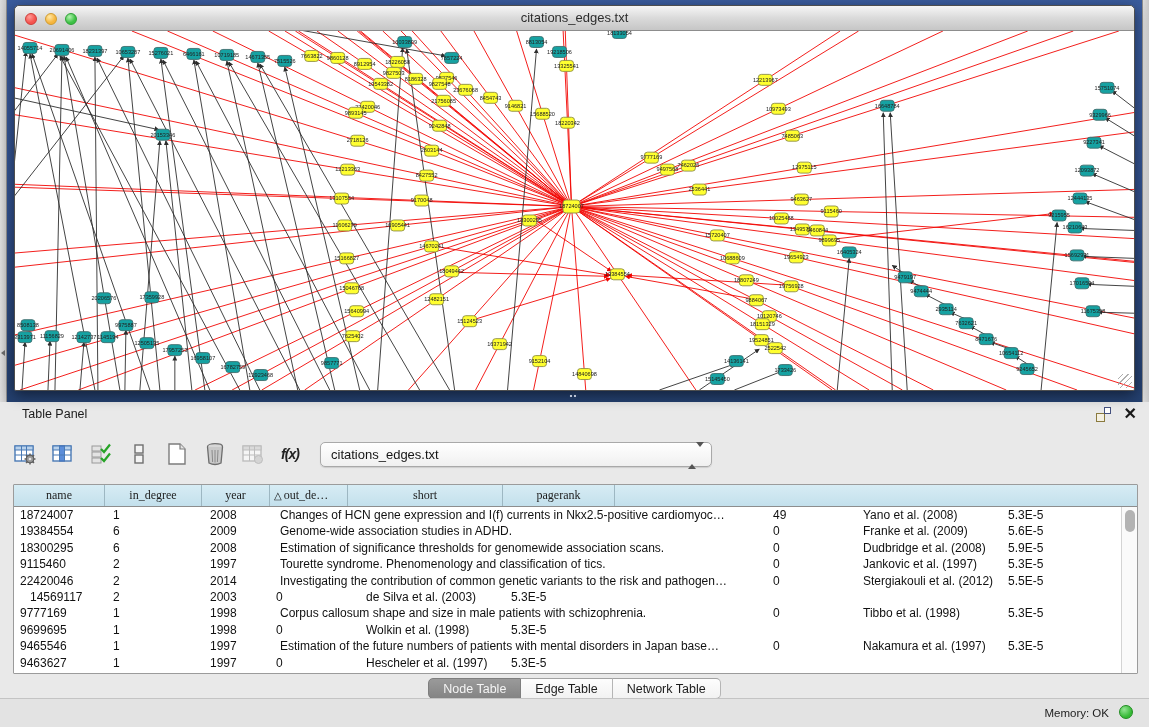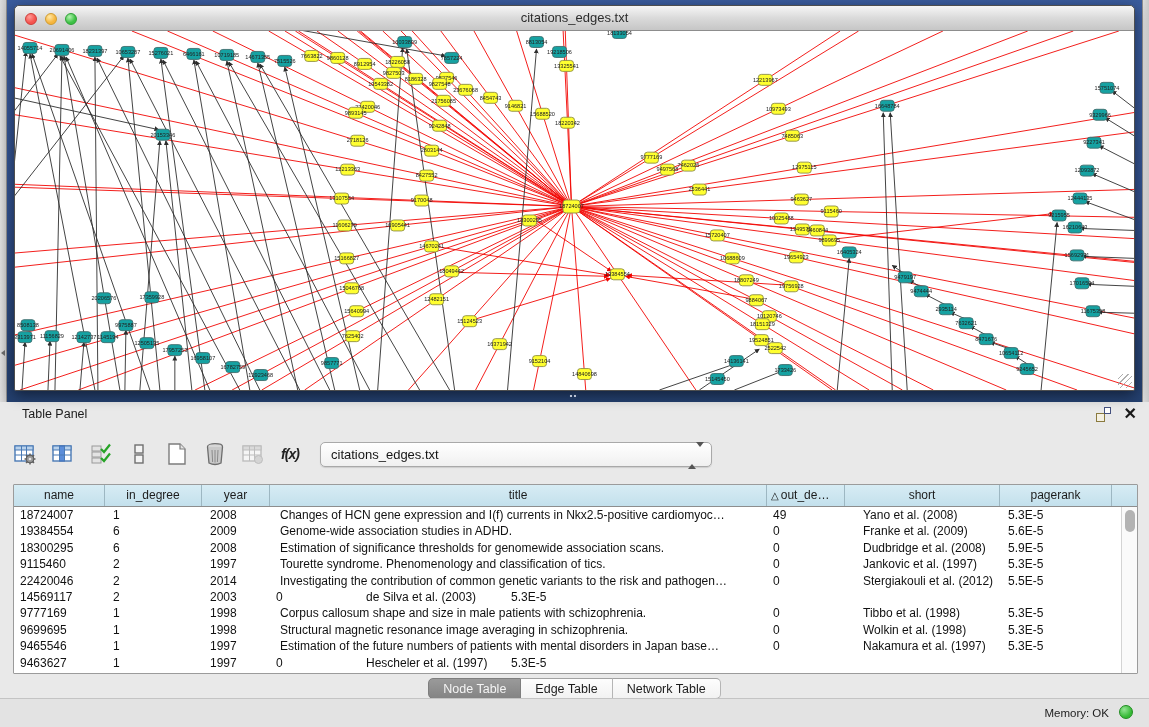--- a/index.html
+++ b/index.html
@@ -56,21 +56,21 @@
   #combo-arrows { position:absolute; right:7px; top:4px; }
   #combo-arrows .up { width:0;height:0;border-left:4px solid transparent;border-right:4px solid transparent;border-bottom:5px solid #555; margin-bottom:2px; }
   #combo-arrows .dn { width:0;height:0;border-left:4px solid transparent;border-right:4px solid transparent;border-top:5px solid #555; }
 
   
   #data-table { position:absolute; left:13px; top:82px; width:1125px; height:190px;
     background:#fff; border:1px solid #9b9b9b; border-radius:1px; overflow:hidden; }
   #table-head { display:flex; height:22px; background:linear-gradient(180deg,#d7ecf4,#c3e0ec);
     border-bottom:1px solid #8d8d8d; }
   .th { font-size:12px; color:#1c1c1c; text-align:center; line-height:21px;
-    border-right:1px solid #9db7c2; overflow:hidden; white-space:nowrap; flex:none; }
+    border-right:1px solid #9db7c2; overflow:hidden; white-space:nowrap; flex:none;font-family:Liberation Serif, serif; }
   .th .sort-glyph { font-size:10px; margin-right:2px; color:#111; }
   #table-body { position:absolute; left:0; top:22px; right:16px; bottom:0; overflow:hidden; }
   .tr { display:flex; height:16.4px; }
   .td { font-size:12px; color:#111; line-height:16px; white-space:nowrap; overflow:hidden;
     flex:none; padding-left:6px; }
   #v-scrollbar { position:absolute; right:0; top:22px; width:16px; bottom:0;
     background:#fafafa; border-left:1px solid #d4d4d4; }
   #v-thumb { position:absolute; left:2.5px; top:3px; width:10px; height:22px; background:#b3b3b3; border-radius:5px; }
 
   
@@ -875,21 +875,20 @@
       <span id="combo-value">citations_edges.txt</span>
       <span id="combo-arrows"><span class="up"></span><span class="dn"></span></span>
     </div>
   </div>
 
   <div id="data-table">
     <div id="table-head">
         <div class="th" style="width: 91px;">name</div>
         <div class="th" style="width: 97px;">in_degree</div>
         <div class="th" style="width: 68px;">year</div>
-        <div class="th" style="width: 497px;">title</div>
         <div class="th" style="width: 78px; text-align: left; padding-left: 4px;"><span class="sort-glyph">△</span>out_de…</div>
         <div class="th" style="width: 155px;">short</div>
         <div class="th" style="width: 112px;">pagerank</div>
       </div>
     <div id="table-body">
         <div class="tr">
           <div class="td" style="width: 91px; padding-left: 6px;">18724007</div>
           <div class="td" style="width: 97px; padding-left: 8px;">1</div>
           <div class="td" style="width: 68px; padding-left: 8px;">2008</div>
           <div class="td" style="width: 497px; padding-left: 10px;">Changes of HCN gene expression and I(f) currents in Nkx2.5-positive cardiomyoc…</div>
@@ -927,41 +926,40 @@
         <div class="tr">
           <div class="td" style="width: 91px; padding-left: 6px;">22420046</div>
           <div class="td" style="width: 97px; padding-left: 8px;">2</div>
           <div class="td" style="width: 68px; padding-left: 8px;">2014</div>
           <div class="td" style="width: 497px; padding-left: 10px;">Investigating the contribution of common genetic variants to the risk and pathogen…</div>
           <div class="td" style="width: 78px; padding-left: 6px;">0</div>
           <div class="td" style="width: 155px; padding-left: 18px;">Stergiakouli et al. (2012)</div>
           <div class="td" style="width: 112px; padding-left: 8px;">5.5E-5</div>
         </div>
         <div class="tr">
-          <div class="td" style="width: 91px; padding-left: 6px;">14569117</div>
+          <div class="td" style="width: 91px; padding-left: 16px;">14569117</div>
           <div class="td" style="width: 97px; padding-left: 8px;">2</div>
           <div class="td" style="width: 68px; padding-left: 8px;">2003</div>
           <div class="td" style="width: 78px; padding-left: 6px;">0</div>
           <div class="td" style="width: 155px; padding-left: 18px;">de Silva et al. (2003)</div>
           <div class="td" style="width: 112px; padding-left: 8px;">5.3E-5</div>
         </div>
         <div class="tr">
           <div class="td" style="width: 91px; padding-left: 6px;">9777169</div>
           <div class="td" style="width: 97px; padding-left: 8px;">1</div>
           <div class="td" style="width: 68px; padding-left: 8px;">1998</div>
           <div class="td" style="width: 497px; padding-left: 10px;">Corpus callosum shape and size in male patients with schizophrenia.</div>
           <div class="td" style="width: 78px; padding-left: 6px;">0</div>
           <div class="td" style="width: 155px; padding-left: 18px;">Tibbo et al. (1998)</div>
           <div class="td" style="width: 112px; padding-left: 8px;">5.3E-5</div>
         </div>
         <div class="tr">
           <div class="td" style="width: 91px; padding-left: 6px;">9699695</div>
           <div class="td" style="width: 97px; padding-left: 8px;">1</div>
           <div class="td" style="width: 68px; padding-left: 8px;">1998</div>
-          <div class="td" style="width: 497px; padding-left: 10px;">Structural magnetic resonance image averaging in schizophrenia.</div>
           <div class="td" style="width: 78px; padding-left: 6px;">0</div>
           <div class="td" style="width: 155px; padding-left: 18px;">Wolkin et al. (1998)</div>
           <div class="td" style="width: 112px; padding-left: 8px;">5.3E-5</div>
         </div>
         <div class="tr">
           <div class="td" style="width: 91px; padding-left: 6px;">9465546</div>
           <div class="td" style="width: 97px; padding-left: 8px;">1</div>
           <div class="td" style="width: 68px; padding-left: 8px;">1997</div>
           <div class="td" style="width: 497px; padding-left: 10px;">Estimation of the future numbers of patients with mental disorders in Japan base…</div>
           <div class="td" style="width: 78px; padding-left: 6px;">0</div>

